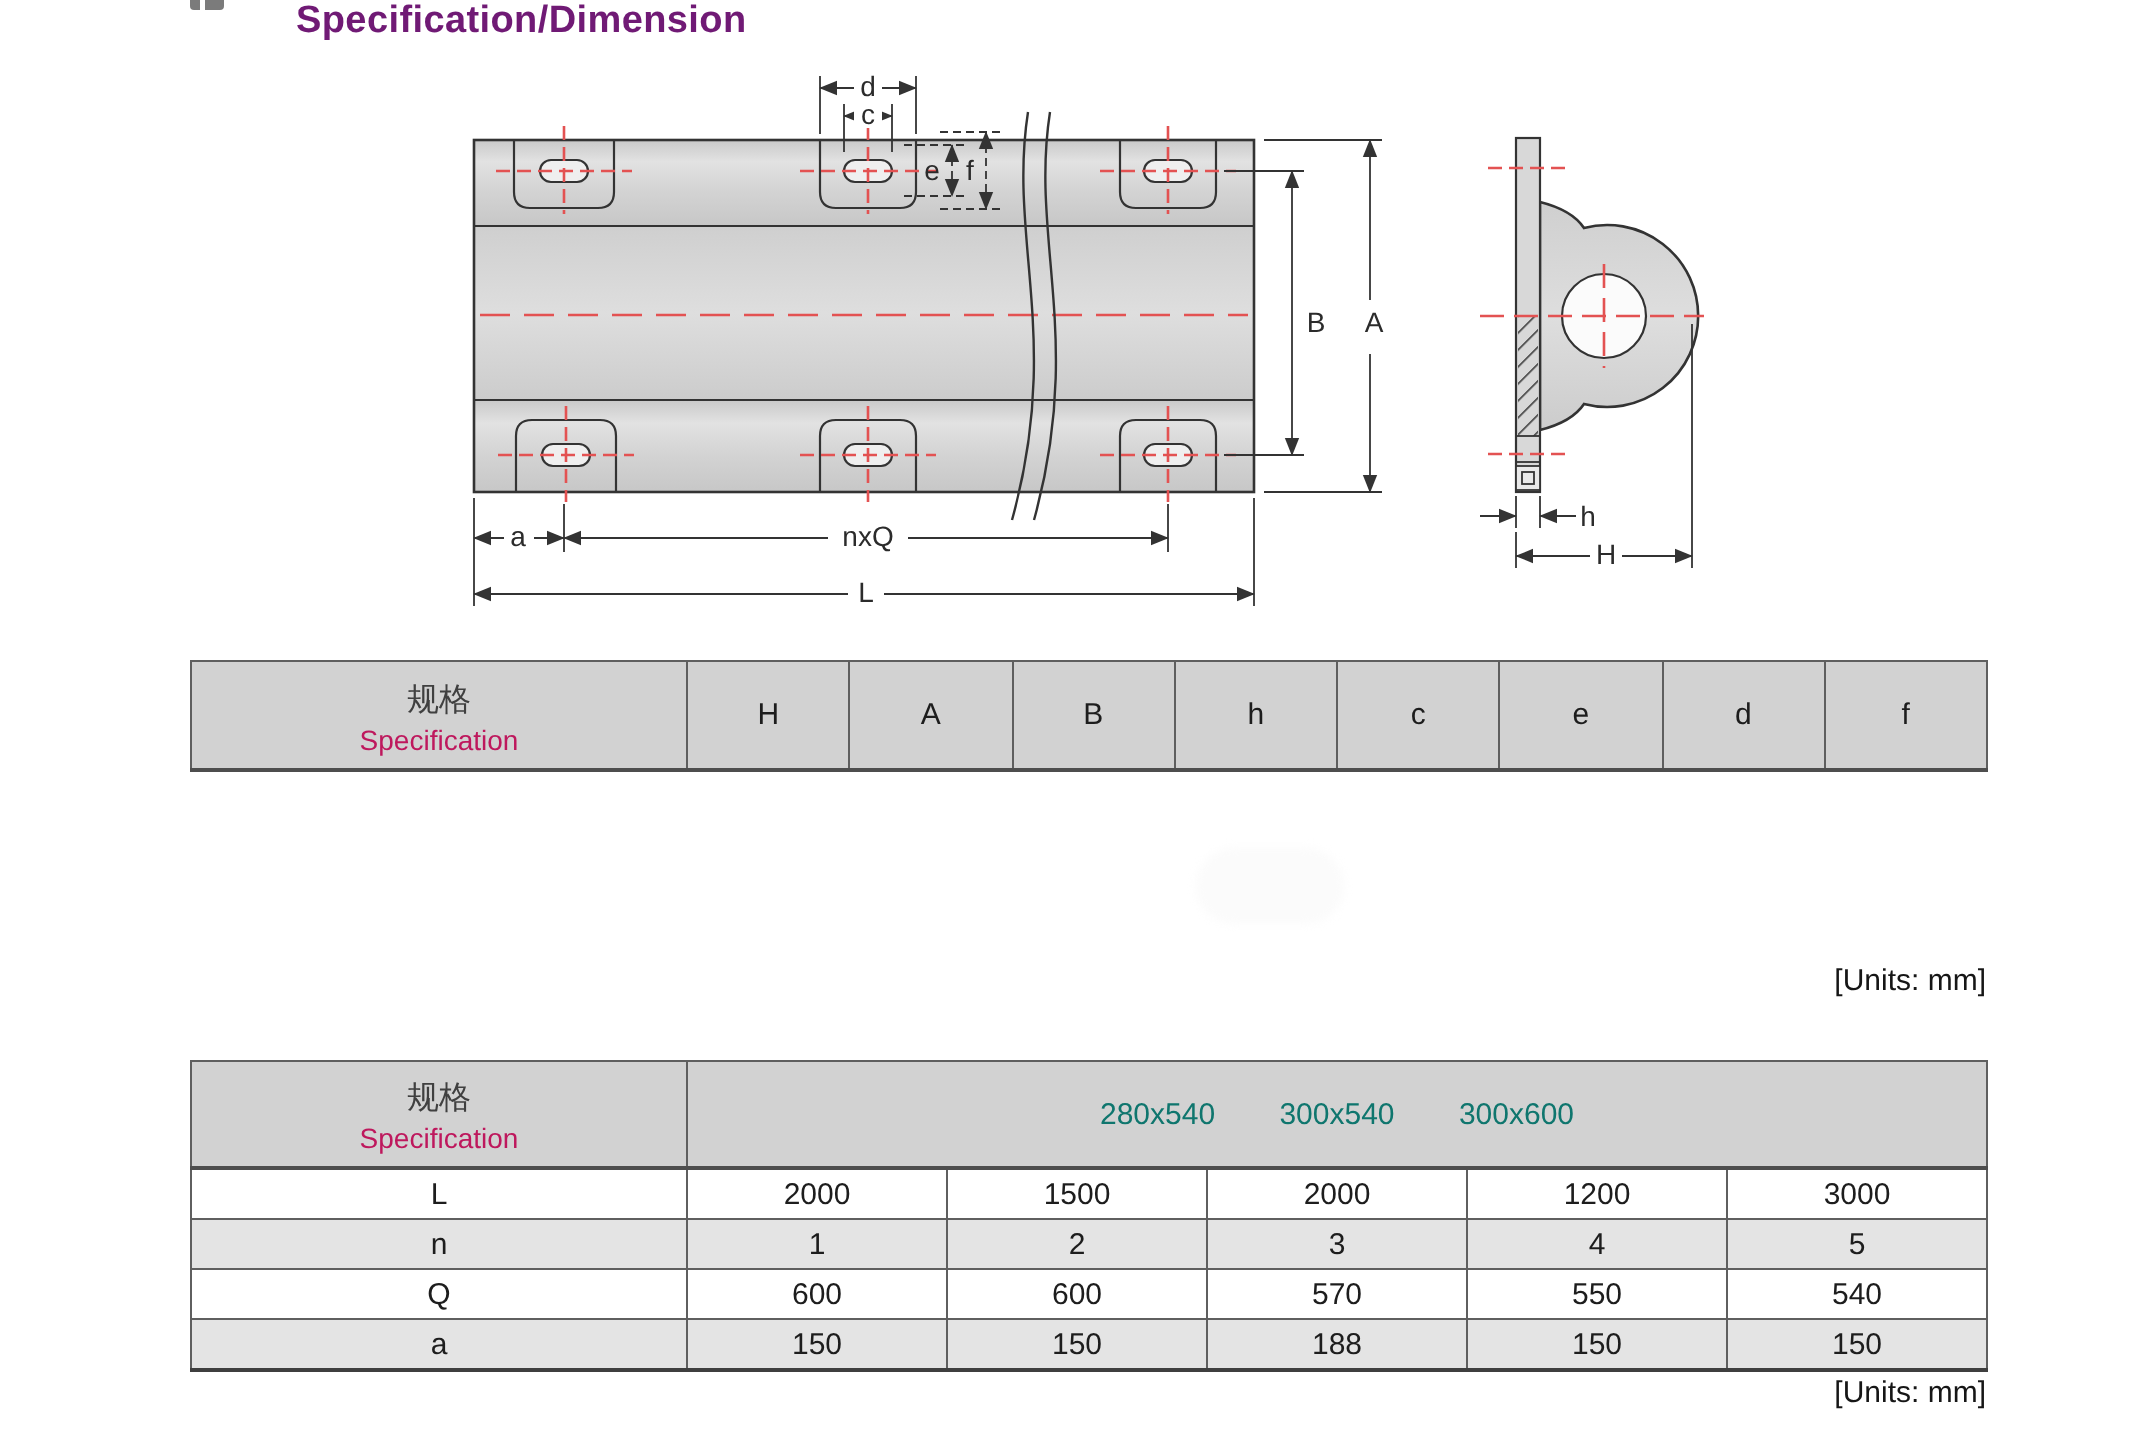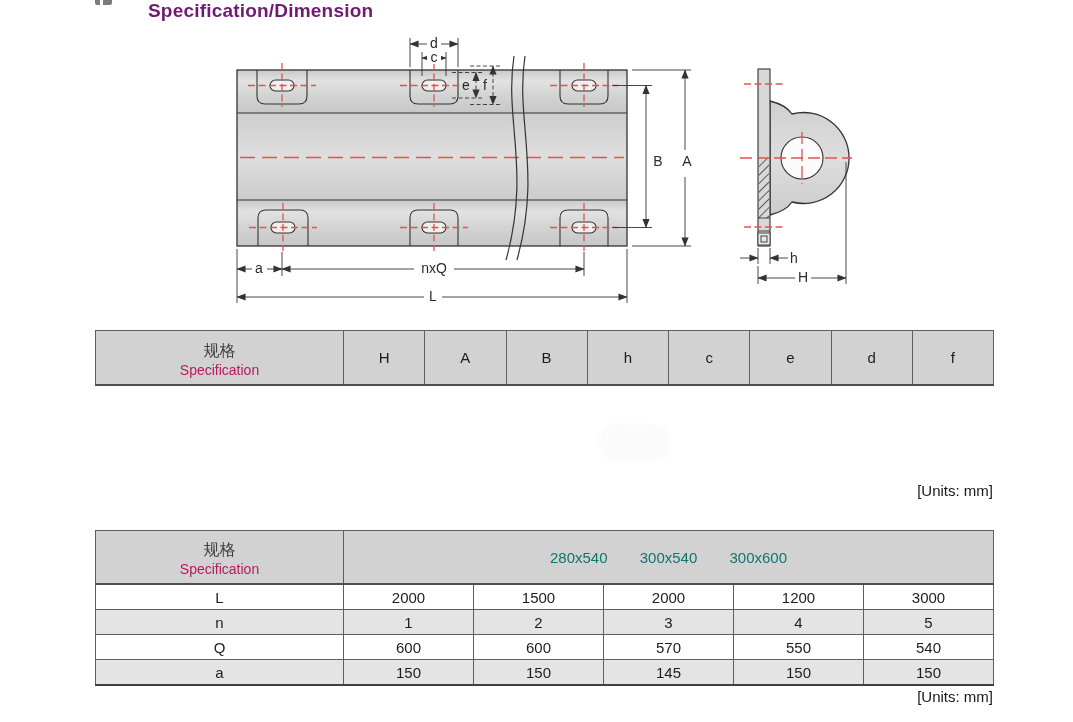--- a/index.html
+++ b/index.html
@@ -292,19 +292,19 @@
       <td>600</td>
       <td>600</td>
       <td>570</td>
       <td>550</td>
       <td>540</td>
     </tr>
     <tr class="shade">
       <td>a</td>
       <td>150</td>
       <td>150</td>
-      <td>145</td>
+      <td>188</td>
       <td>150</td>
       <td>150</td>
     </tr>
   </tbody>
 </table>
 <div class="units-note u2">[Units: mm]</div>
 
 </body></html>

